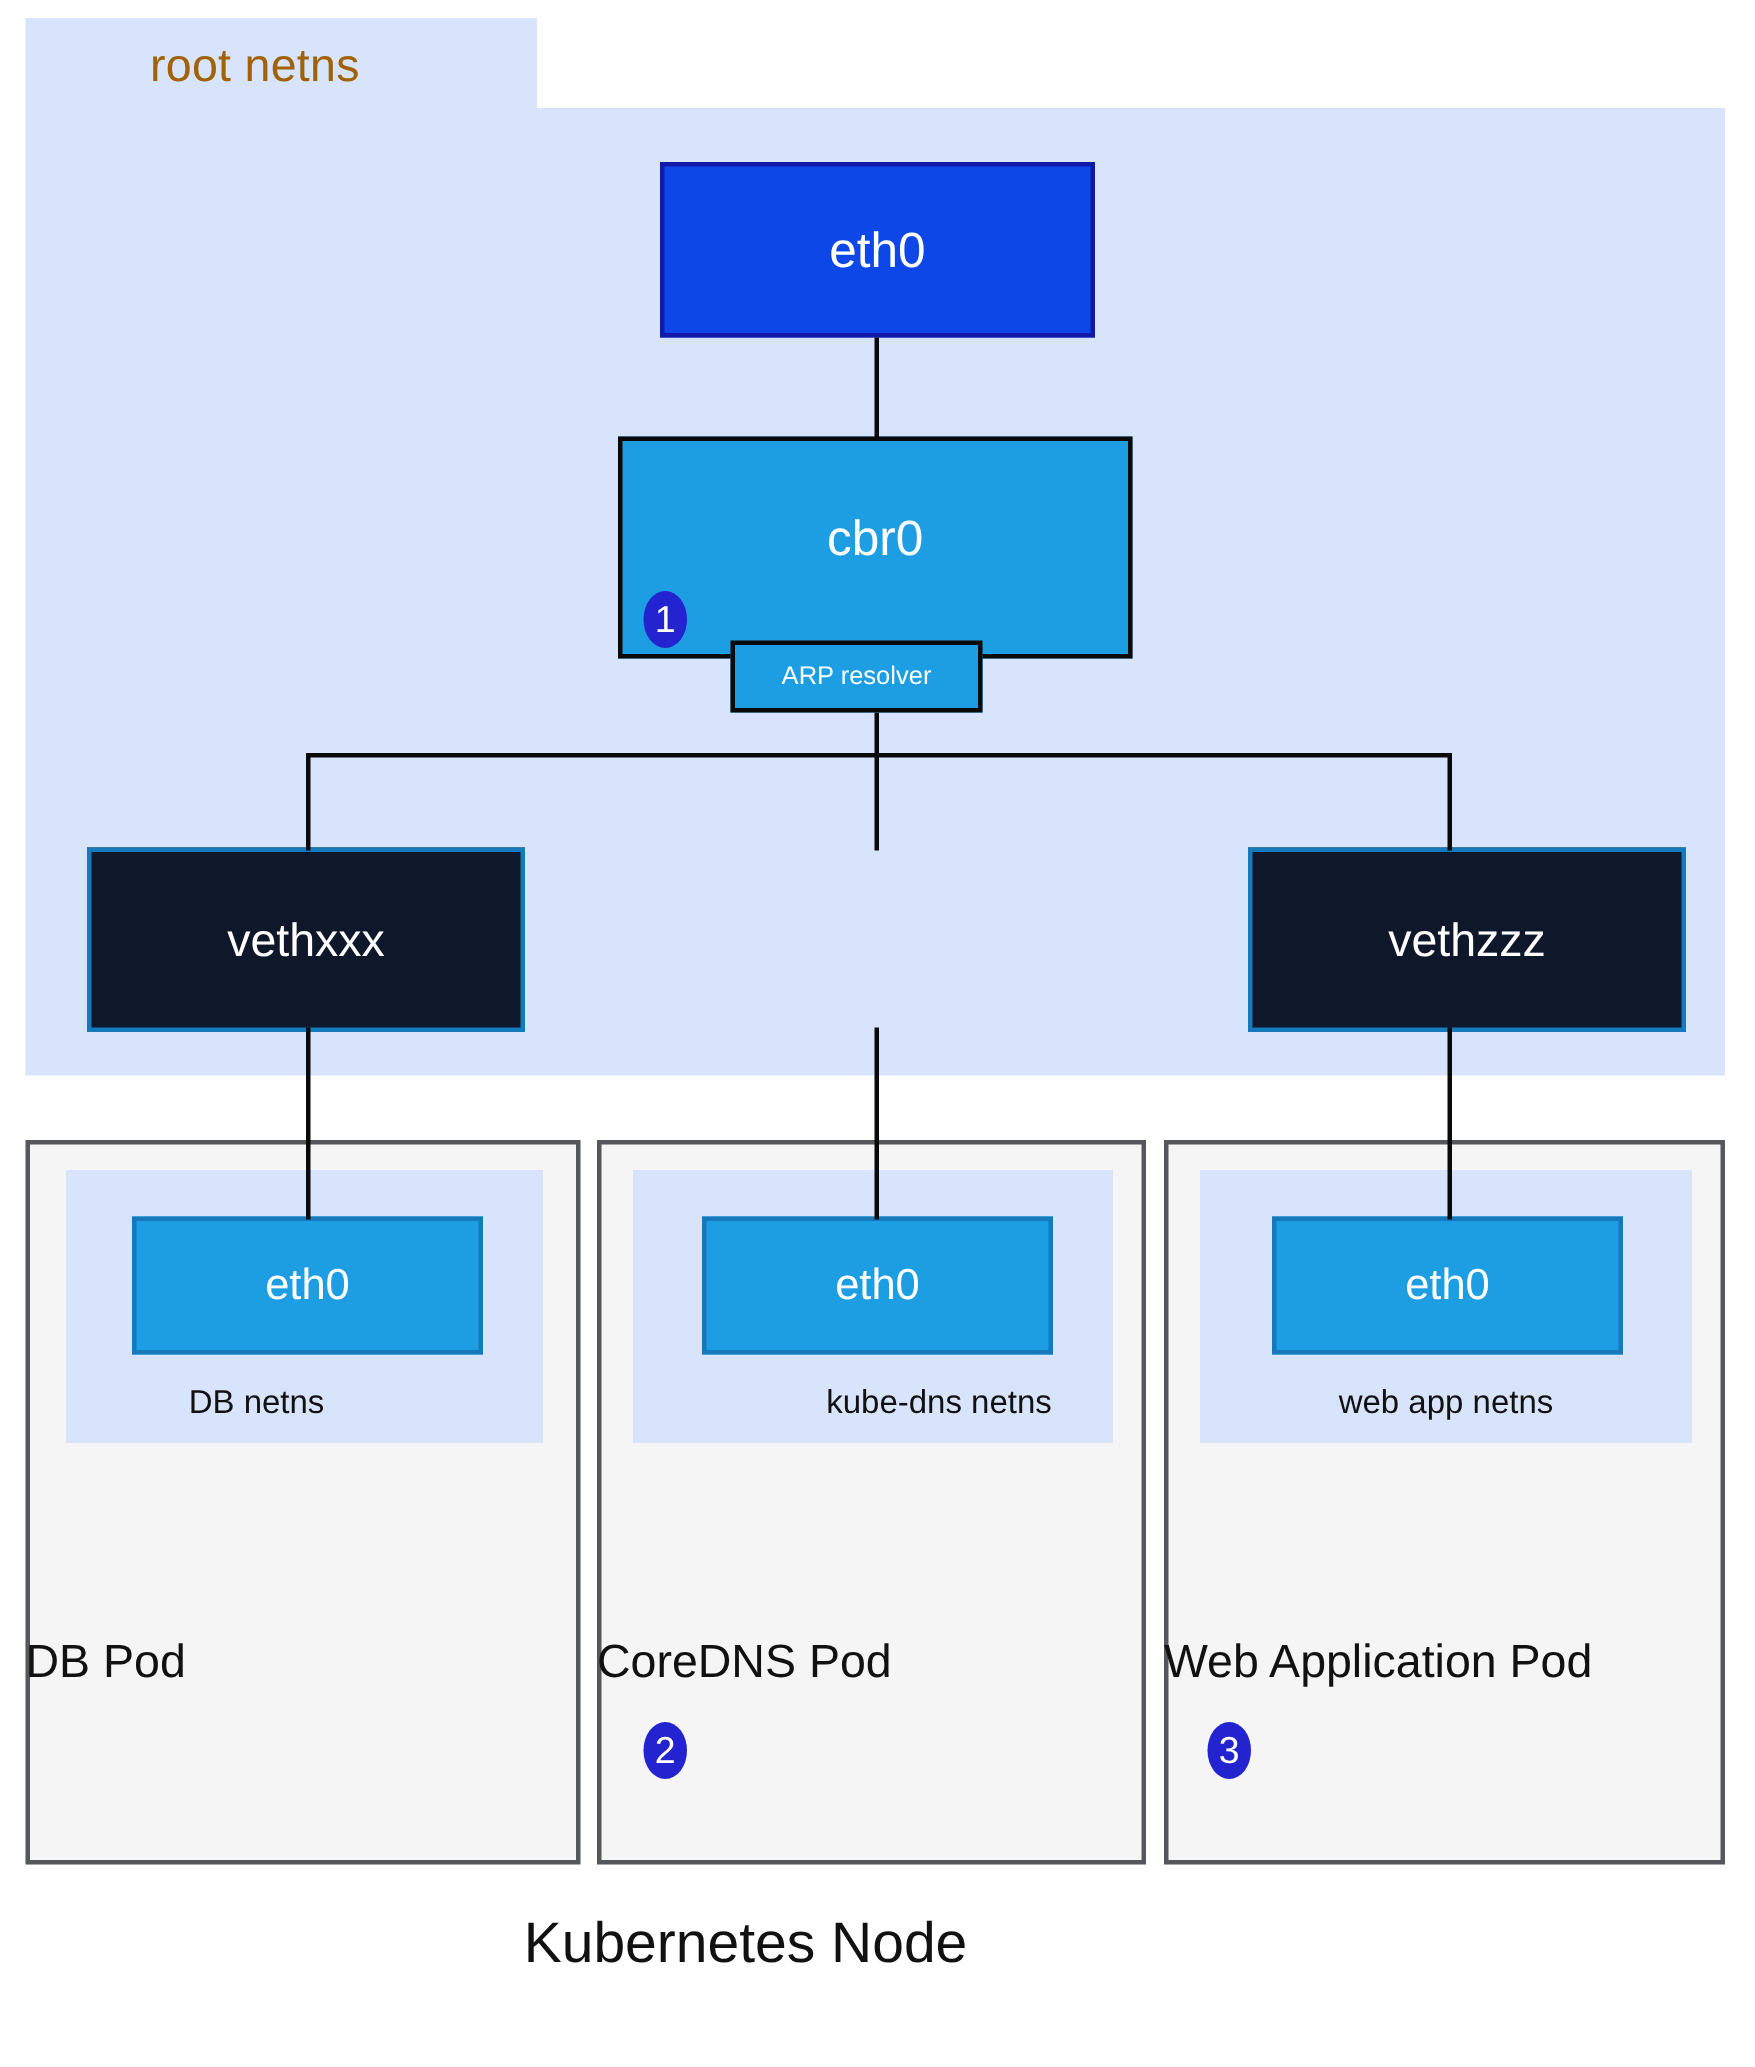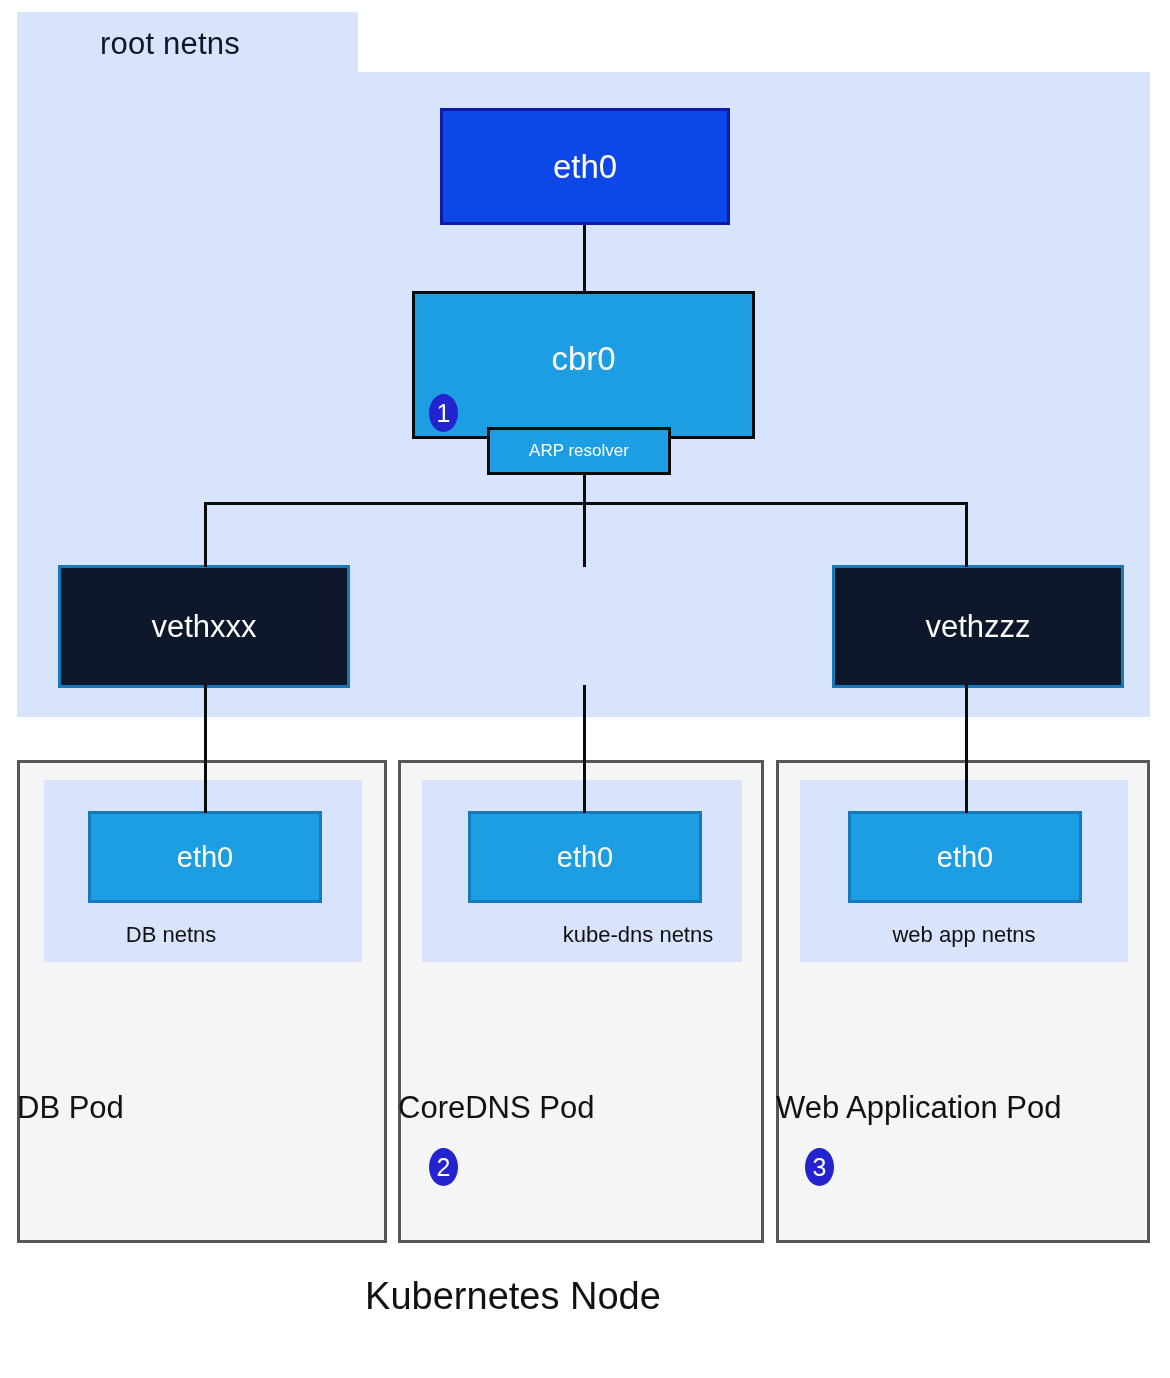--- a/index.html
+++ b/index.html
@@ -33,21 +33,21 @@
     top: 72px;
     width: 1133px;
     height: 645px;
     background: #d7e4fb;
   }
   .rootns-label {
     position: absolute;
     left: 100px;
     top: 26px;
     font-size: 31px;
-    color: #0f172a;
+    color: #a16207;
     letter-spacing: 0.2px;
     white-space: nowrap;
   }
 
   
   .nodebox {
     position: absolute;
     box-sizing: border-box;
     display: flex;
     align-items: center;
@@ -71,21 +71,21 @@
     height: 148px;
     background: #1d9ee2;
     border: 3px solid #0a0a0a;
     font-size: 33px;
     align-items: flex-start;
     padding-top: 46px;
   }
   .box-arp {
     left: 487px;
     top: 427px;
-    width: 184px;
+    width: 168px;
     height: 48px;
     background: #1d9ee2;
     border: 3px solid #0a0a0a;
     font-size: 17px;
     z-index: 6;
   }
   .box-veth {
     top: 565px;
     width: 292px;
     height: 123px;
@@ -157,21 +157,21 @@
 
   .podns-label {
     position: absolute;
     top: 922px;
     text-align: center;
     font-size: 22px;
     color: #111111;
     white-space: nowrap;
   }
   .podns-label-1 { left: 32px;  width: 278px; text-align: center; }
-  .podns-label-2 { left: 442px; width: 316px; padding-left: 38px; }
+  .podns-label-2 { left: 430px; width: 316px; padding-left: 38px; }
   .podns-label-3 { left: 800px; width: 328px; }
 
   .pod-title {
     position: absolute;
     top: 1090px;
     text-align: left;
     font-size: 31px;
     color: #111111;
     white-space: nowrap;
   }
@@ -199,21 +199,20 @@
 
   
   .caption {
     position: absolute;
     left: 0;
     top: 1275px;
     width: 994px;
     text-align: center;
     font-size: 38px;
     color: #111111;
-    padding-left: 16px;
   }
 </style>
 </head>
 <body>
 
 <div id="canvas">
 
   <div class="rootns-tab"></div>
   <div class="rootns-body"></div>
   <div class="rootns-label">root netns</div>

